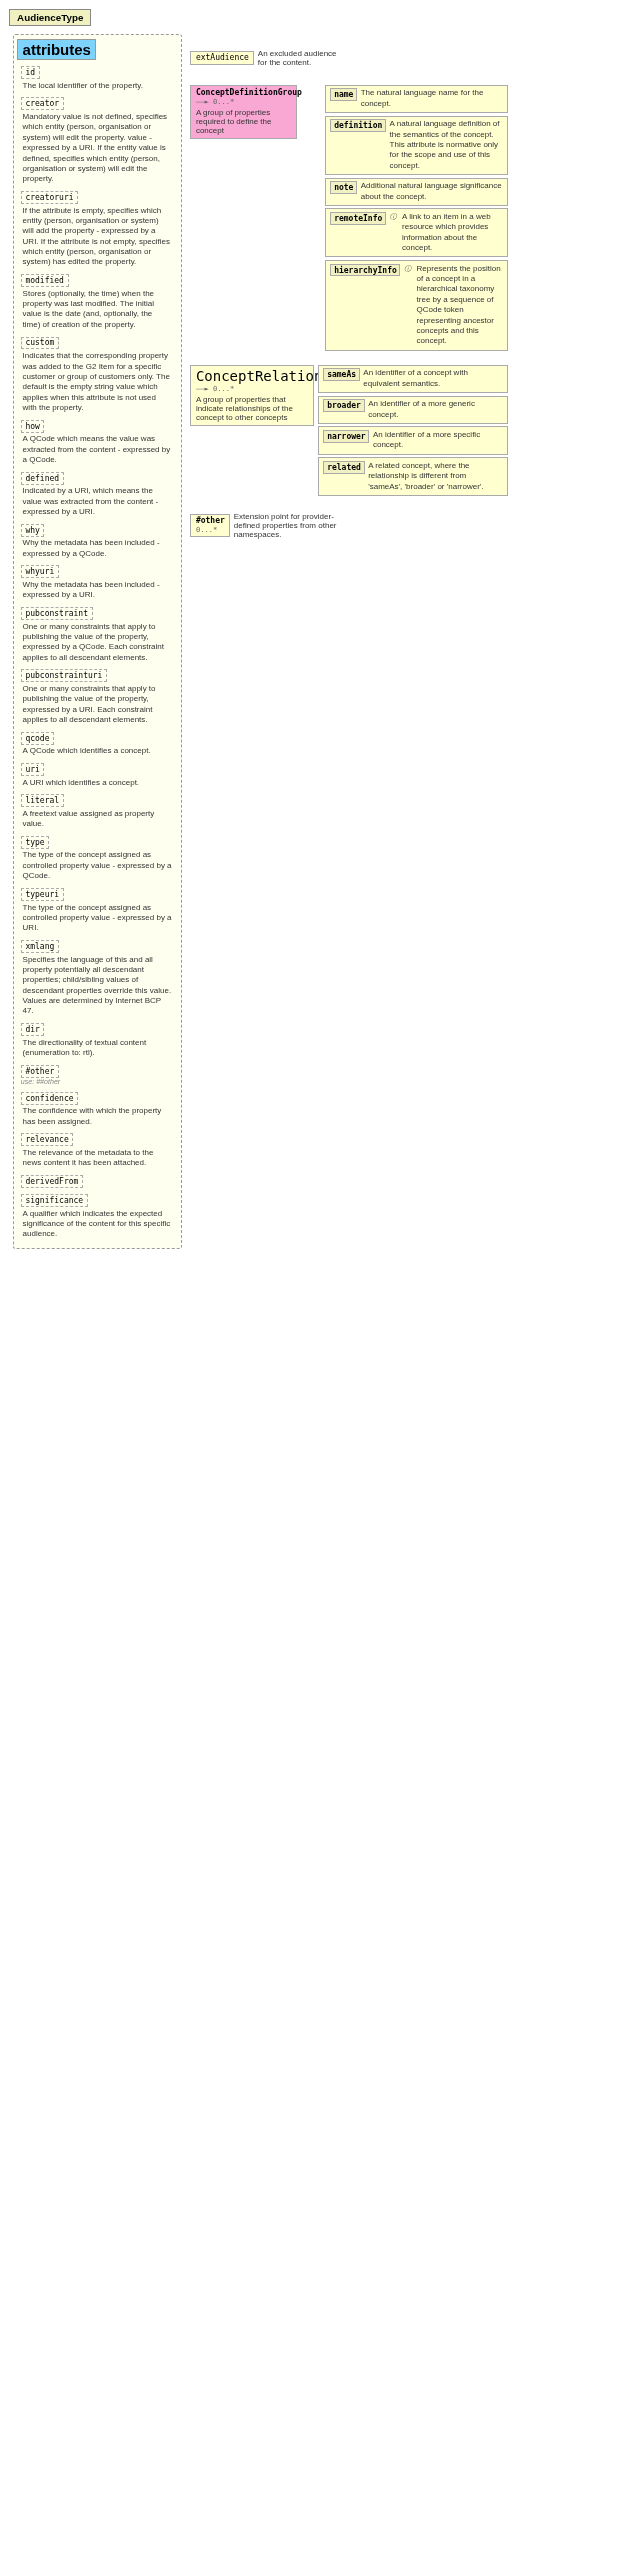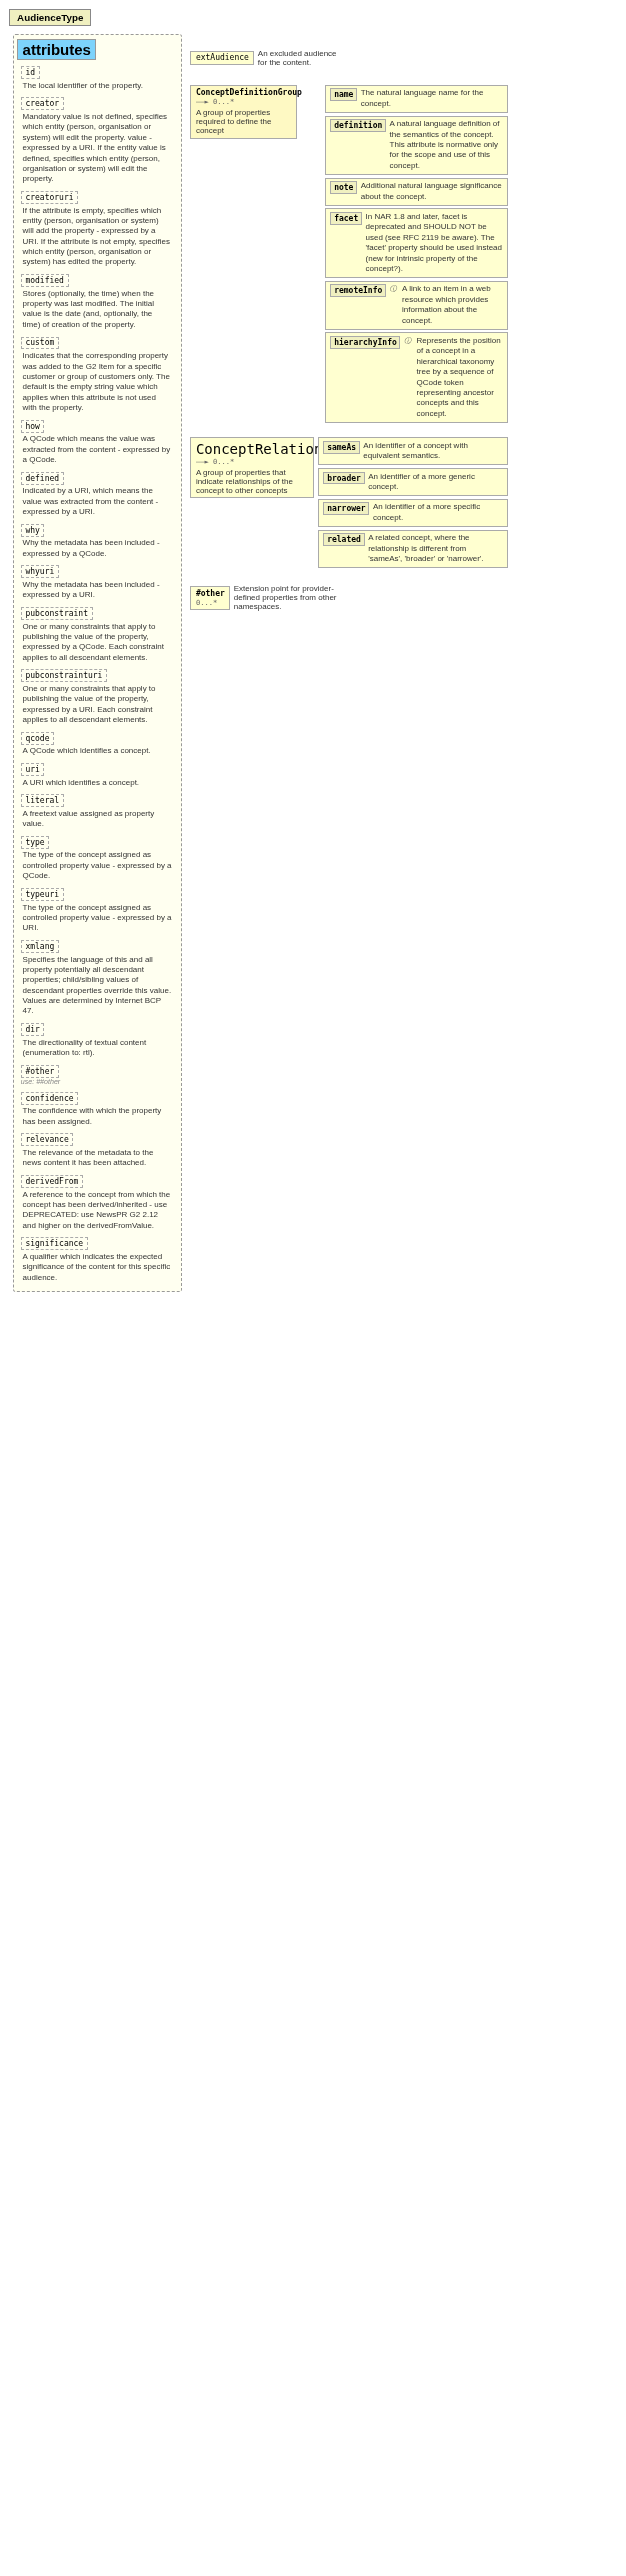--- a/index.html
+++ b/index.html
@@ -230,65 +230,60 @@
 
       
       <div class="attr-item">
         <div class="attr-name">relevance</div>
         <div class="attr-desc">The relevance of the metadata to the news content it has been attached.</div>
       </div>
 
       
       <div class="attr-item">
         <div class="attr-name">derivedFrom</div>
-        <div class="attr-desc">A reference to the concept from which the concept has been derived/inherited - use DEPRECATED: use NewsPR G2 2.12 and higher on the derivedFromValue.</div>
       </div>
 
       
       <div class="attr-item">
         <div class="attr-name">significance</div>
         <div class="attr-desc">A qualifier which indicates the expected significance of the content for this specific audience.</div>
       </div>
 
     </div>
 
     <div style="display:flex; flex-direction:column; gap:7.1px; flex:1;">
 
       <div style="display:flex; flex-direction:row; gap:3.6px; align-items:center; margin-top:18px;">
         <div style="border:0.9px solid #aaa; background:#ffffd0; padding:1.8px 4.4px; font-size:8px; font-family:monospace;">extAudience</div>
         <div style="font-size:8px; color:#333; max-width:89px;">An excluded audience for the content.</div>
       </div>
 
       <div style="height:3.6px;"></div>
 
       <div style="display:flex; flex-direction:row; gap:3.6px; align-items:flex-start;">
-        <div style="border:0.9px solid #aaa; background:#fef9c3; padding:2.7px 4.4px; min-width:107px; max-width:124px;">
+        <div style="border:0.9px solid #aaa; background:#f9a8d4; padding:2.7px 4.4px; min-width:107px; max-width:124px;">
           <div style="font-size:8px; font-weight:bold; font-family:monospace;">ConceptDefinitionGroup</div>
           <div style="font-size:7.1px; color:#666; font-family:monospace;">
             <span>——►</span> <span>0...*</span>
           </div>
           <div style="font-size:8px; color:#333; margin-top:1.8px;">A group of properties required to define the concept</div>
         </div>
 
         <div style="display:flex; flex-direction:column; gap:2.7px;padding-left:24px;">
           <div class="right-item">
             <div class="right-item-name">name</div>
             <div class="right-item-desc">The natural language name for the concept.</div>
           </div>
           <div class="right-item">
             <div class="right-item-name">definition</div>
             <div class="right-item-desc">A natural language definition of the semantics of the concept. This attribute is normative only for the scope and use of this concept.</div>
           </div>
           <div class="right-item">
             <div class="right-item-name">note</div>
             <div class="right-item-desc">Additional natural language significance about the concept.</div>
-          </div>
-          <div class="right-item">
-            <div class="right-item-name">facet</div>
-            <div class="right-item-desc">In NAR 1.8 and later, facet is deprecated and SHOULD NOT be used (see RFC 2119 be aware). The 'facet' property should be used instead (new for intrinsic property of the concept?).</div>
           </div>
           <div class="right-item">
             <div class="right-item-name">remoteInfo</div>
             <div style="font-size:7.1px; font-style:italic; color:#555; margin-right:1.8px;">ⓘ</div>
             <div class="right-item-desc">A link to an item in a web resource which provides information about the concept.</div>
           </div>
           <div class="right-item">
             <div class="right-item-name">hierarchyInfo</div>
             <div style="font-size:7.1px; font-style:italic; color:#555; margin-right:1.8px;">ⓘ</div>
             <div class="right-item-desc">Represents the position of a concept in a hierarchical taxonomy tree by a sequence of QCode token representing ancestor concepts and this concept.</div>

